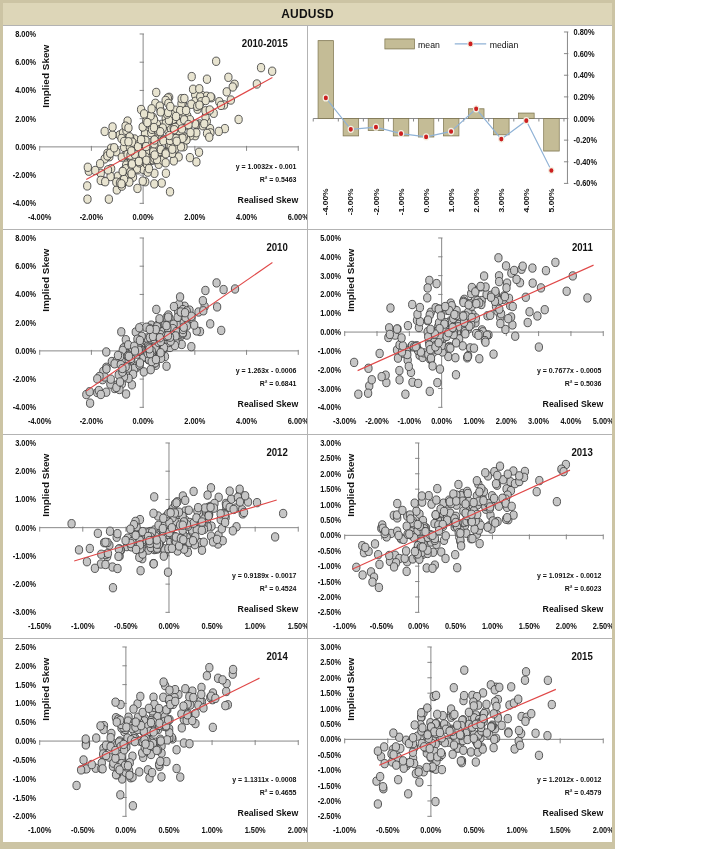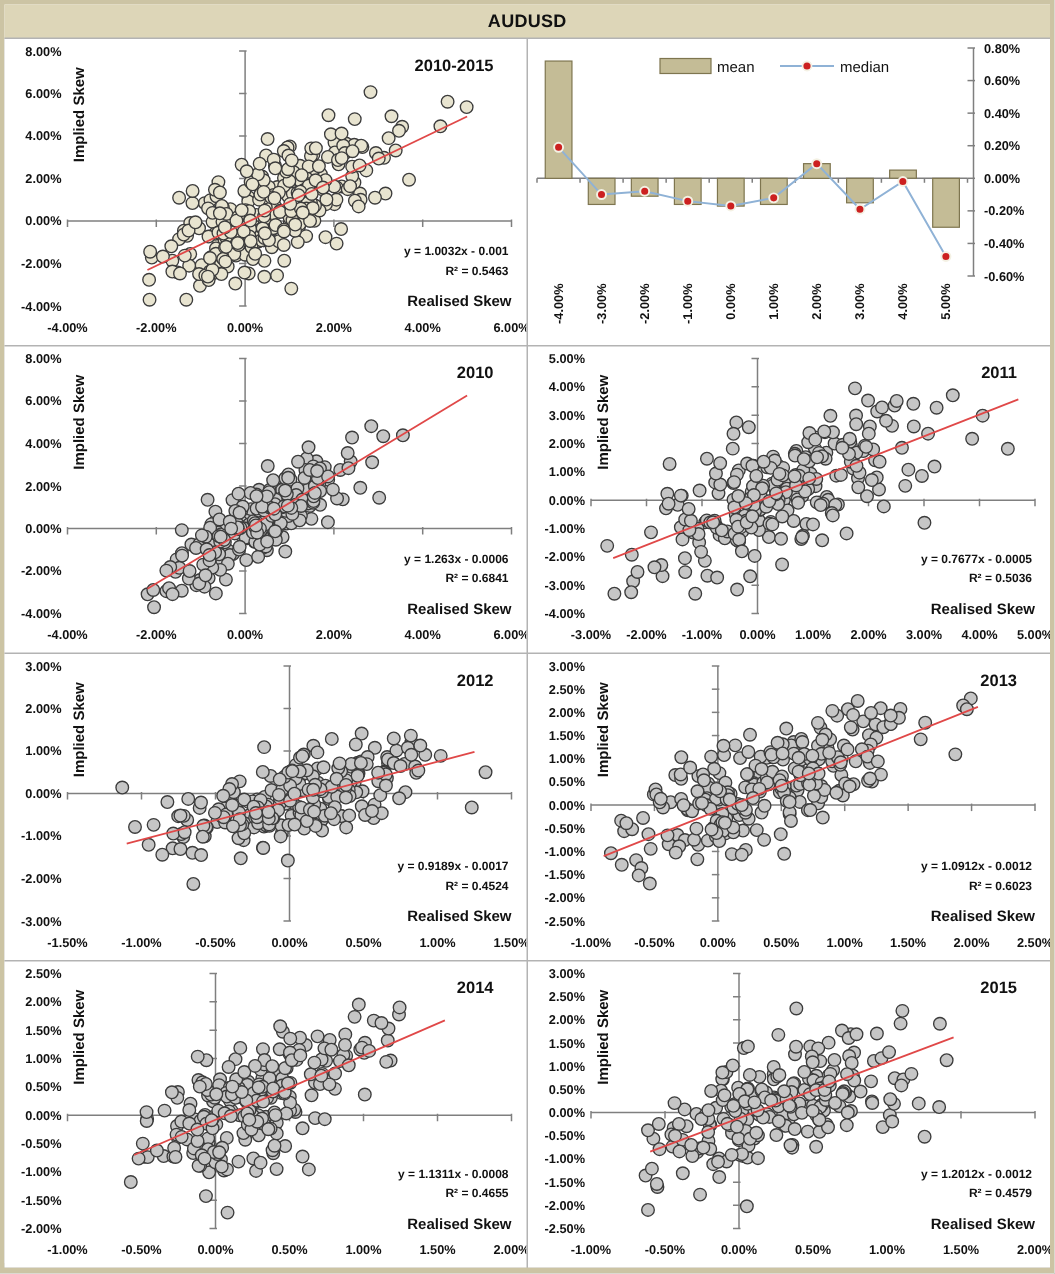--- a/index.html
+++ b/index.html
@@ -1,16 +1,16 @@
 <!DOCTYPE html>
 <html><head>
 <meta charset="utf-8">
 <style>
   html,body{margin:0;padding:0;background:#ffffff;}
-  .frame{width:703px;height:849px;box-sizing:border-box;border:3px solid #ccc4a4;border-bottom-width:7px;
+  .frame{width:615px;height:849px;box-sizing:border-box;border:3px solid #ccc4a4;border-bottom-width:7px;
          display:flex;flex-direction:column;background:#fff;font-family:"Liberation Sans",sans-serif;}
   .header{flex:0 0 22px;background:#ddd6b8;display:flex;align-items:center;justify-content:center;
           font-weight:bold;font-size:12px;color:#111;border-bottom:1px solid #b3b3b3;letter-spacing:.2px;}
   .grid{flex:1;display:grid;grid-template-columns:1fr 1fr;grid-template-rows:repeat(4,1fr);
         gap:1px;background:#b3b3b3;}
   .cell{background:#ffffff;overflow:hidden;}
   .cell svg{display:block;width:100%;height:100%;}
   text{fill:#111111;}
   .tick{font-size:8.5px;font-weight:bold;}
   .axis-title{font-size:10px;font-weight:bold;}

